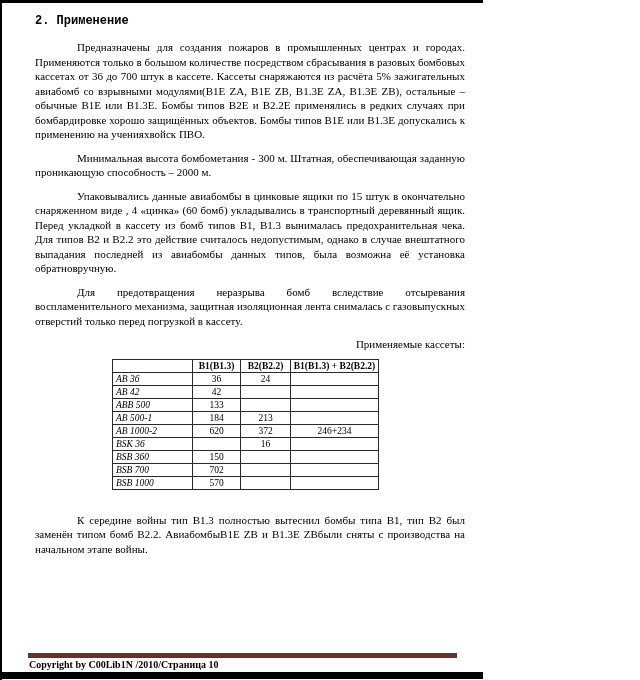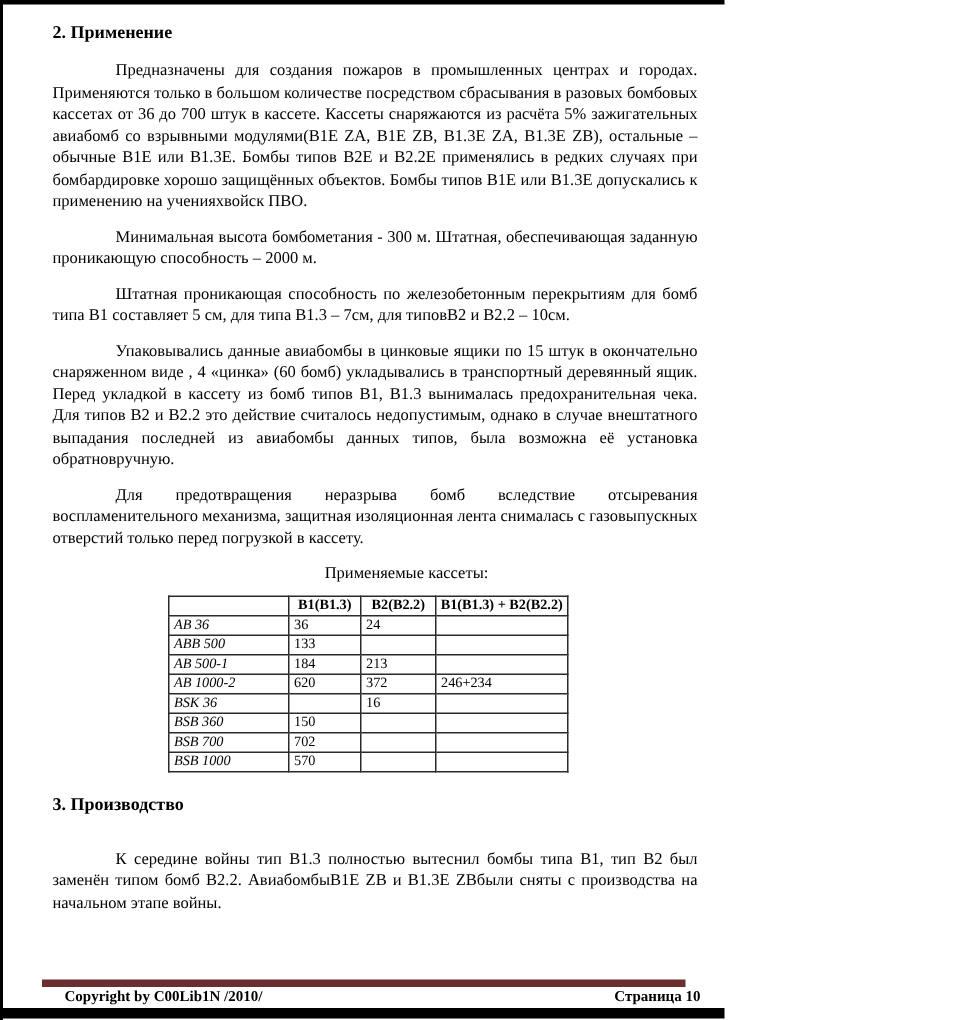--- a/index.html
+++ b/index.html
@@ -6,67 +6,66 @@
   body{
     width:640px;height:680px;overflow:hidden;background:#ffffff;position:relative;
     font-family:"Liberation Serif", serif;color:#000;
   }
   .frame-left{position:absolute;left:0;top:0;width:2px;height:680px;background:#000;}
   .frame-top{position:absolute;left:0;top:0;width:483px;height:3px;background:#000;}
   .frame-bottom{position:absolute;left:0;top:672px;width:483px;height:7px;background:#000;}
 
   .content{position:absolute;left:35px;top:14px;width:430px;}
   h2.doc-heading{
-    font-family:Liberation Serif, serif;
+    font-family:Liberation Mono, monospace;
     font-size:12px;font-weight:bold;margin:0 0 12px 0;line-height:14px;
   }
   h2.doc-heading.second{margin-top:14px;margin-bottom:0;}
   p.doc-par{
     font-size:11px;line-height:14.5px;margin:0 0 9px 0;
     text-align:justify;text-indent:42px;
   }
-  p.doc-par.lead-in{margin-bottom:7px;text-align:center;}
+  p.doc-par.lead-in{margin-bottom:7px;text-align:right;}
   p.doc-par.last{margin-top:23px;margin-bottom:0;}
 
   table.cassette{
     border-collapse:collapse;margin:0 0 0 77px;
     font-size:9.5px;table-layout:fixed;width:266px;
   }
   table.cassette th, table.cassette td{
     border:1px solid #2a2a2a;height:12px;padding:0 3px;
     overflow:hidden;white-space:nowrap;line-height:12px;
   }
   table.cassette th{font-weight:bold;text-align:center;padding:0 1px;}
   td.cell-name{font-style:italic;text-align:left;}
-  td.cell-num{}
+  td.cell-num{text-align:center;}
   .col-name{width:80px;}
   .col-b1{width:48px;}
   .col-b2{width:50px;}
   .col-both{width:88px;}
 
   .footer-bar{position:absolute;left:28px;top:653px;width:429px;height:5px;background:var(--accent,#6b2e2e);}
   .footer-row{
-    position:absolute;left:43px;top:658px;width:424px;
-    display:flex;justify-content:space-between;
+    position:absolute;left:29px;top:658px;width:424px;
+    display:flex;
     font-size:10px;font-weight:bold;line-height:13px;
   }
 </style>
 </head>
 <body>
 
 <div class="frame-top"></div>
 <div class="frame-left"></div>
 
 <div class="content">
 
   <h2 class="doc-heading">2. Применение</h2>
 
   <p class="doc-par">Предназначены для создания пожаров в промышленных центрах и городах. Применяются только в большом количестве посредством сбрасывания в разовых бомбовых кассетах от 36 до 700 штук в кассете. Кассеты снаряжаются из расчёта 5% зажигательных авиабомб со взрывными модулями(B1E ZA, B1E ZB, B1.3E ZA, B1.3E ZB), остальные – обычные B1E или B1.3E. Бомбы типов B2E и B2.2E применялись в редких случаях при бомбардировке хорошо защищённых объектов. Бомбы типов B1E или B1.3E допускались к применению на ученияхвойск ПВО.</p>
   <p class="doc-par">Минимальная высота бомбометания - 300 м. Штатная, обеспечивающая заданную проникающую способность – 2000 м.</p>
-  <p class="doc-par">Штатная проникающая способность по железобетонным перекрытиям для бомб типа B1 составляет 5 см, для типа B1.3 – 7см, для типовB2 и B2.2 – 10см.</p>
   <p class="doc-par">Упаковывались данные авиабомбы в цинковые ящики по 15 штук в окончательно снаряженном виде , 4 «цинка» (60 бомб) укладывались в  транспортный деревянный ящик.  Перед укладкой в кассету из бомб типов B1, B1.3 вынималась предохранительная чека. Для типов B2 и B2.2 это действие считалось недопустимым, однако в случае внештатного выпадания последней из авиабомбы данных типов, была возможна её установка обратновручную.</p>
   <p class="doc-par">Для предотвращения неразрыва бомб вследствие отсыревания воспламенительного механизма, защитная изоляционная лента снималась с газовыпускных отверстий только перед погрузкой в кассету.</p>
   <p class="doc-par lead-in">Применяемые кассеты:</p>
 
   <table class="cassette">
     <colgroup>
       <col class="col-name">
         <col class="col-b1">
         <col class="col-b2">
         <col class="col-both">
@@ -75,20 +74,26 @@
         <tr>
       <th></th>
       <th>B1(B1.3)</th>
       <th>B2(B2.2)</th>
       <th>B1(B1.3) + B2(B2.2)</th>
     </tr>
     <tr>
       <td class="cell-name">AB 36</td>
       <td class="cell-num">36</td>
       <td class="cell-num">24</td>
+      <td class="cell-num"></td>
+    </tr>
+    <tr>
+      <td class="cell-name">AB 42</td>
+      <td class="cell-num">42</td>
+      <td class="cell-num"></td>
       <td class="cell-num"></td>
     </tr>
     <tr>
       <td class="cell-name">ABB 500</td>
       <td class="cell-num">133</td>
       <td class="cell-num"></td>
       <td class="cell-num"></td>
     </tr>
     <tr>
       <td class="cell-name">AB 500-1</td>
@@ -122,21 +127,20 @@
     </tr>
     <tr>
       <td class="cell-name">BSB 1000</td>
       <td class="cell-num">570</td>
       <td class="cell-num"></td>
       <td class="cell-num"></td>
     </tr>
   </tbody>
     </table>
 
-  <h2 class="doc-heading second">3. Производство</h2>
 
   <p class="doc-par last">К середине войны тип B1.3 полностью вытеснил бомбы типа B1, тип B2 был заменён типом бомб B2.2. АвиабомбыB1E ZB и B1.3E ZBбыли сняты с производства на начальном этапе войны.</p>
 
 </div>
 
 <div class="footer-bar"></div>
 <div class="footer-row">
   <span>Copyright by C00Lib1N /2010/</span>
   <span>Страница 10</span>
 </div>

